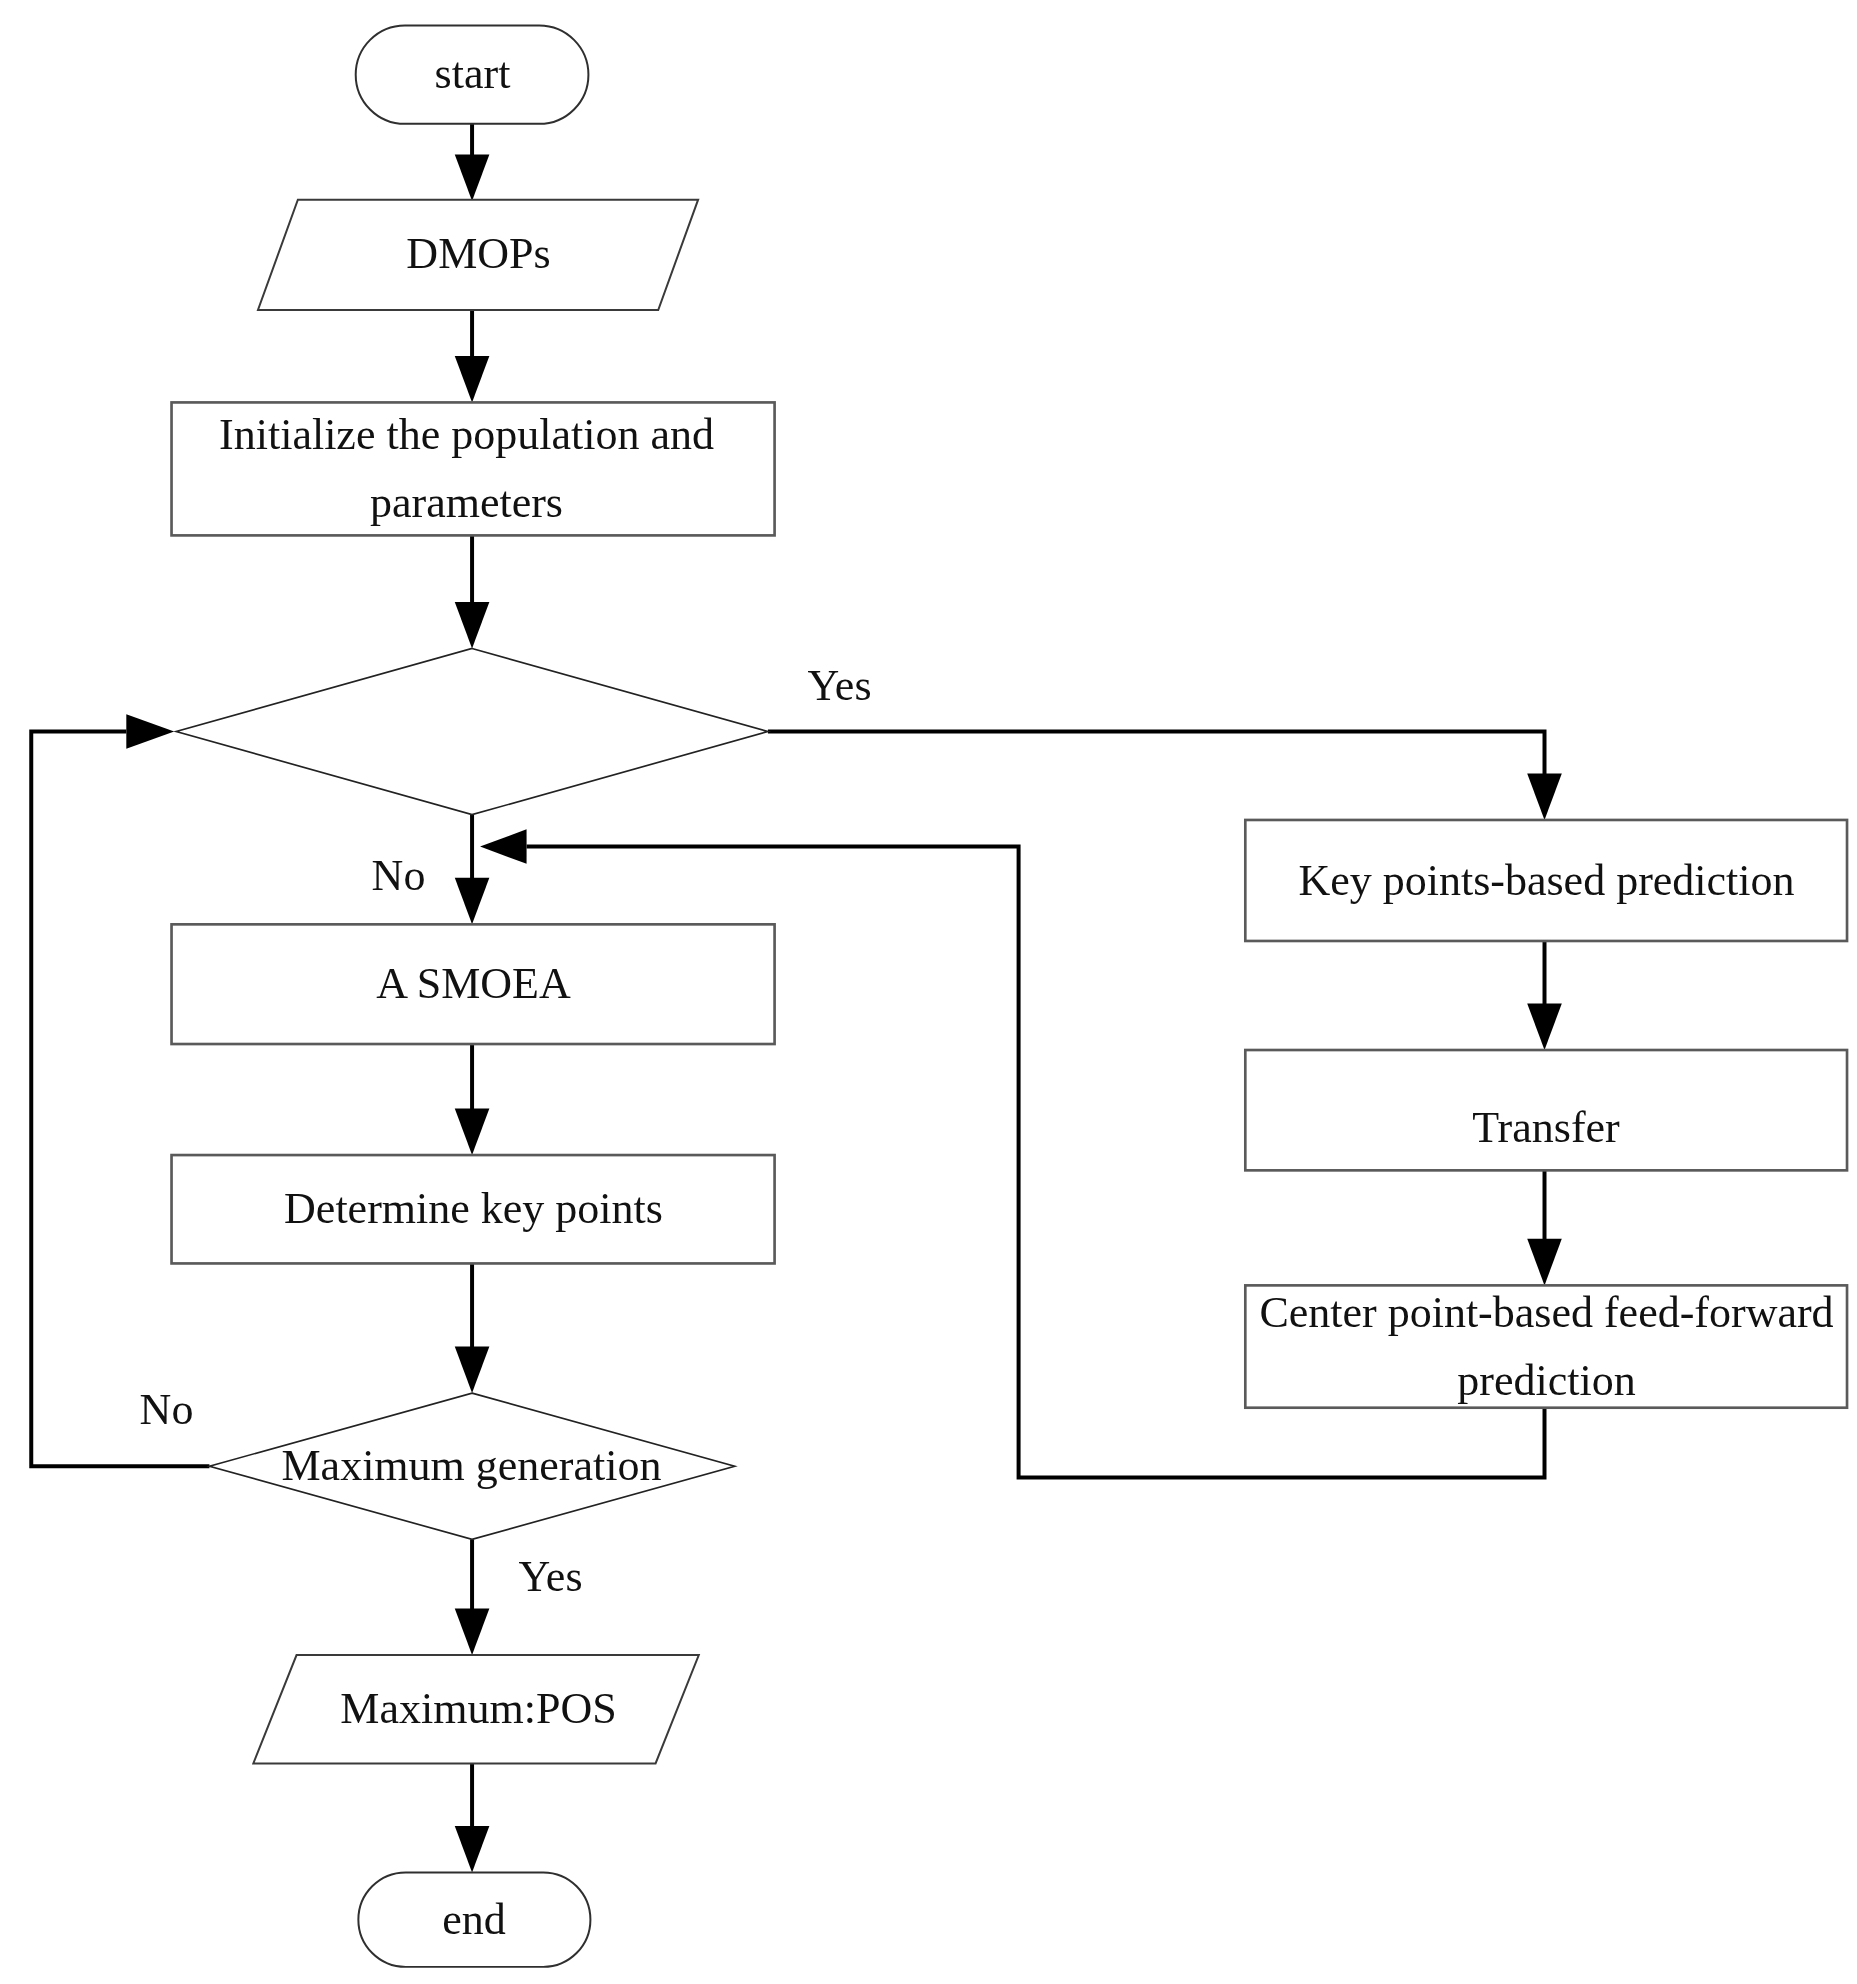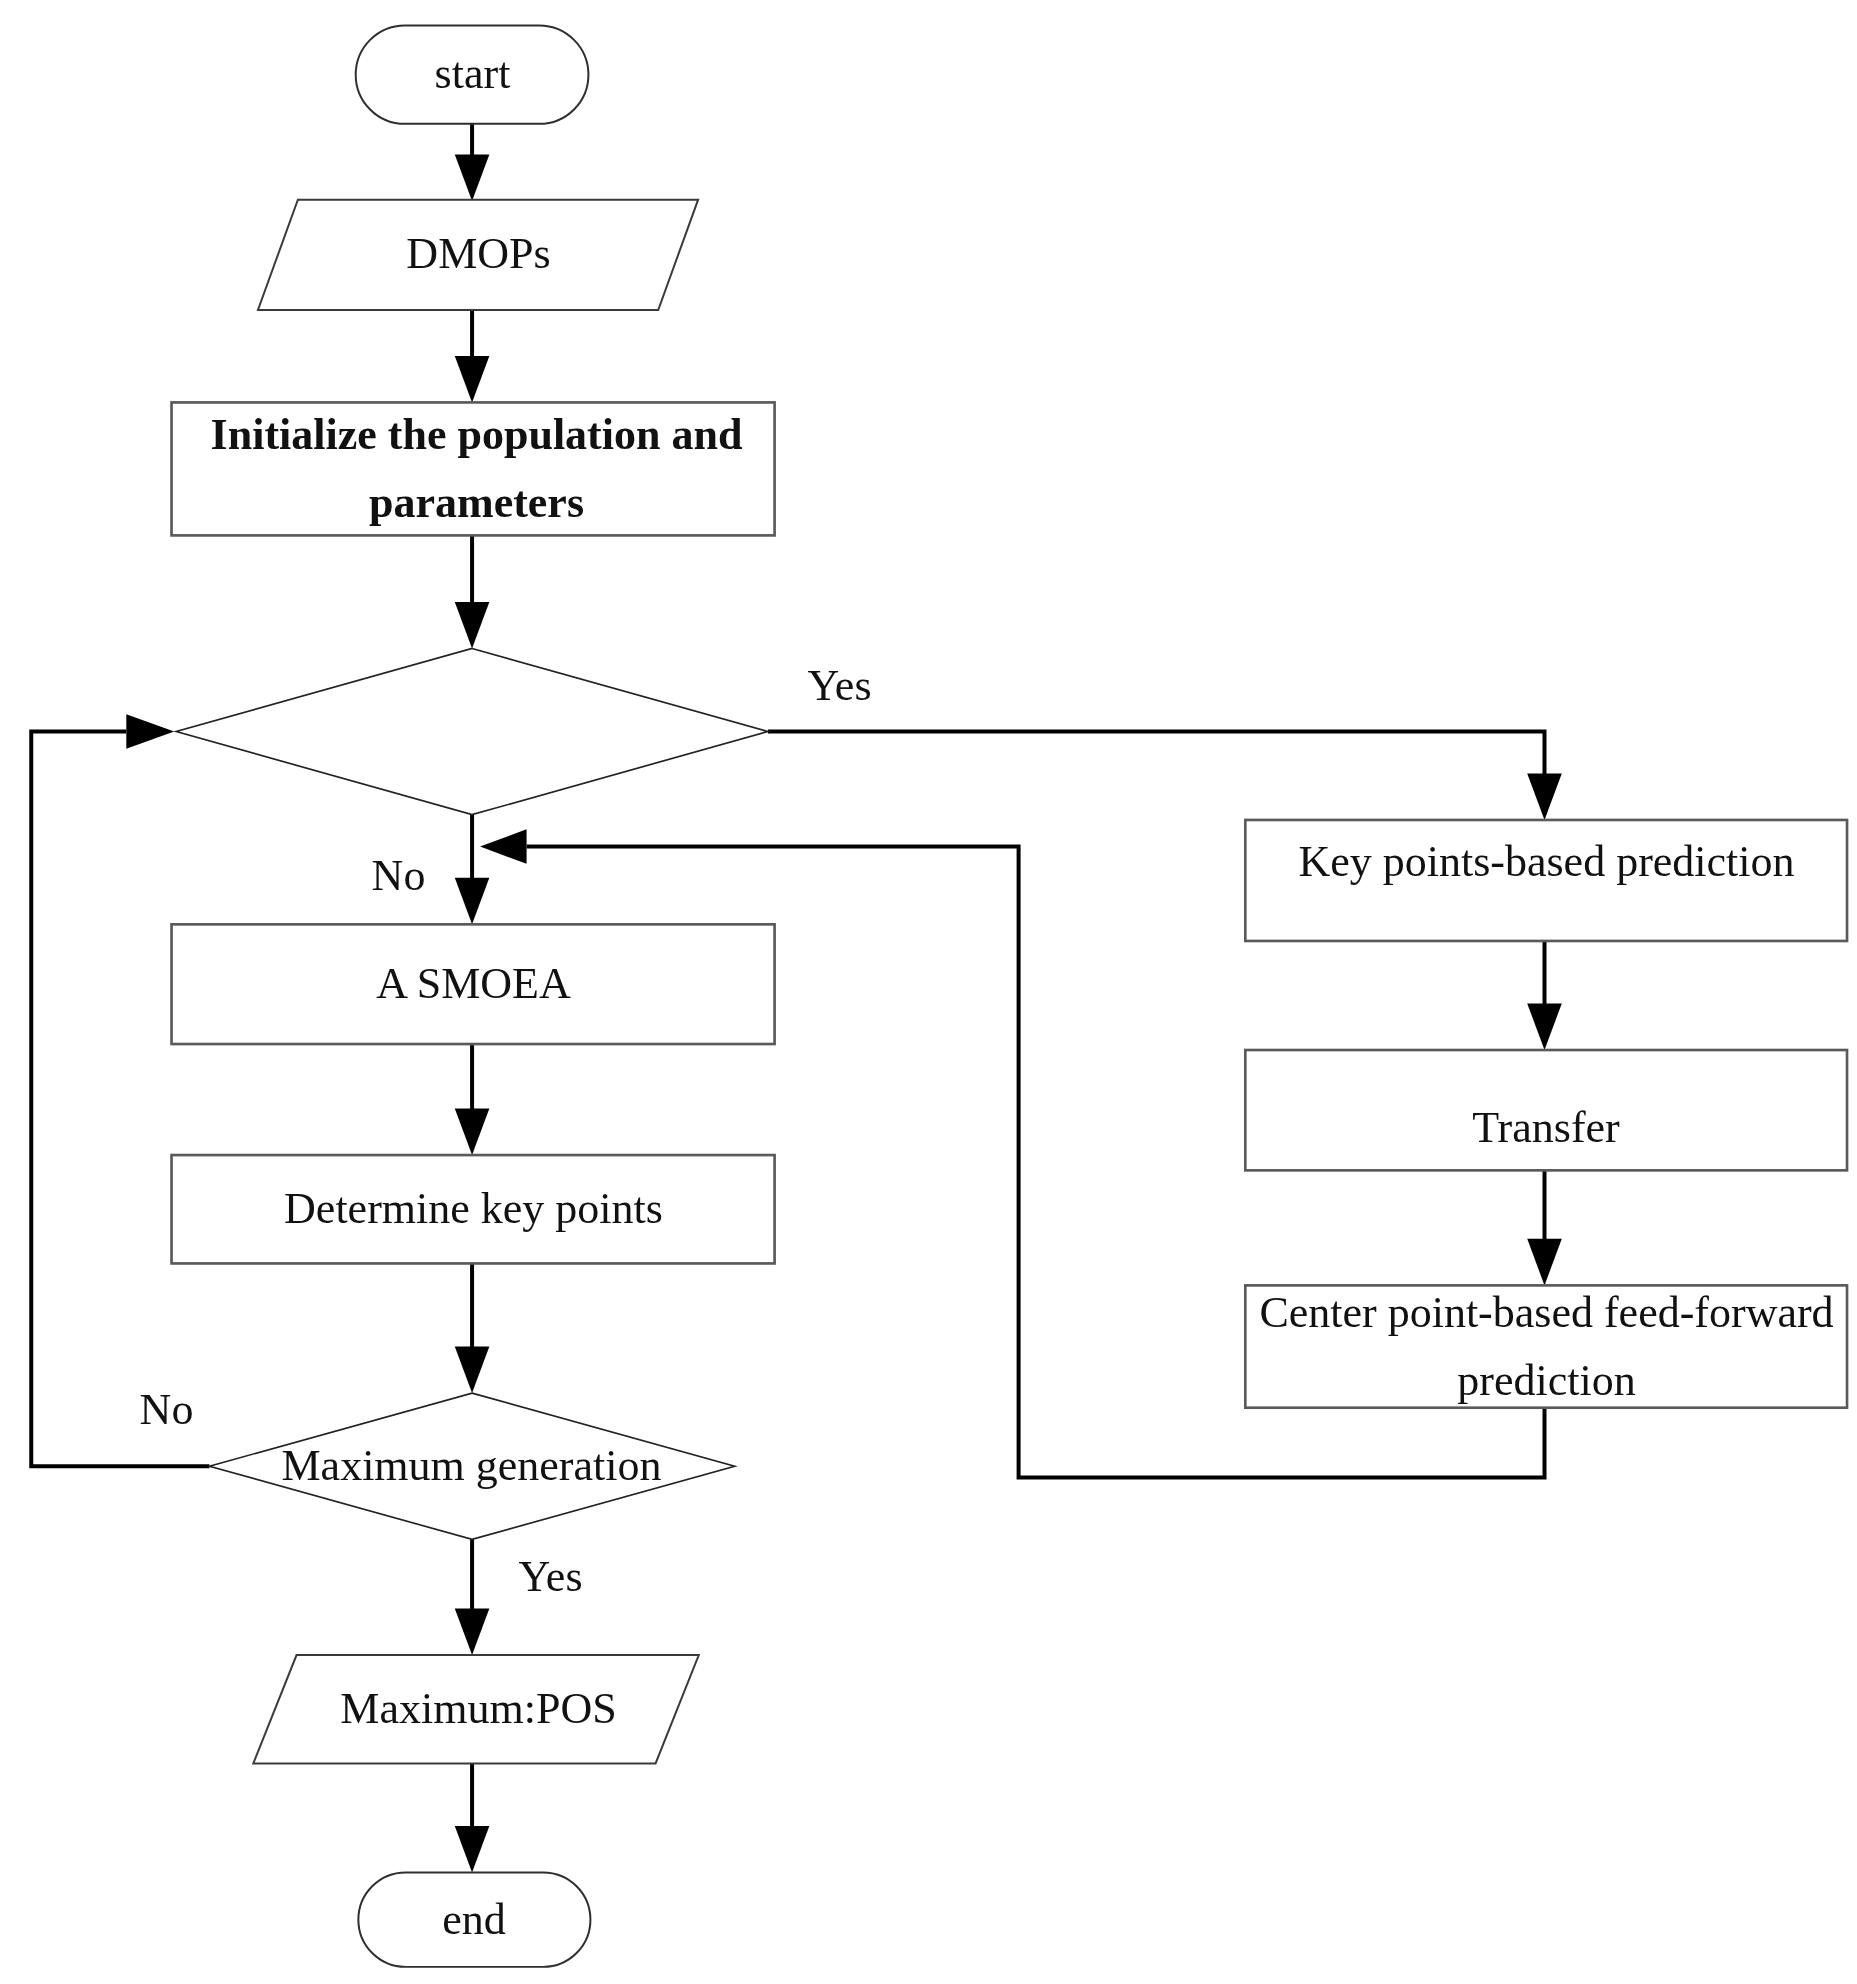--- a/index.html
+++ b/index.html
@@ -104,34 +104,34 @@
     <rect class="shape-term" x="539" y="2816" width="349" height="142" rx="71" ry="71"></rect>
     <rect class="shape-rect" x="1873" y="1233" width="905" height="182"></rect>
     <rect class="shape-rect" x="1873" y="1579" width="905" height="181"></rect>
     <rect class="shape-rect" x="1873" y="1933" width="905" height="184"></rect>
   </svg>
 
   <div class="lbl" style="left:279px;top:199px;width:399px;height:110px;">DMOPs</div>
 
   <div class="lbl" style="left:356px;top:25px;width:233px;height:98px;">start</div>
 
-  <div class="lbl" style="left:188px;top:408px;width:577px;height:122px;font-weight:bold;">Initialize the population and parameters</div>
+  <div class="lbl" style="left:178px;top:408px;width:577px;height:122px;">Initialize the population and parameters</div>
 
 
   <div class="lbl" style="left:172px;top:924px;width:603px;height:120px;">A SMOEA</div>
 
   <div class="lbl" style="left:172px;top:1155px;width:603px;height:108px;text-align:center;">Determine key points</div>
 
   <div class="lbl" style="left:239px;top:1406px;width:465px;height:120px;">Maximum generation</div>
 
   <div class="lbl" style="left:279px;top:1655px;width:399px;height:108px;">Maximum:POS</div>
 
   <div class="lbl" style="left:358px;top:1873px;width:232px;height:94px;">end</div>
 
-  <div class="lbl" style="left:1259px;top:808px;width:575px;height:108px;">Key points-based prediction</div>
+  <div class="lbl" style="left:1259px;top:827px;width:575px;height:108px;">Key points-based prediction</div>
 
   <div class="lbl" style="left:1245px;top:1050px;width:602px;height:156px;">Transfer</div>
 
   <div class="lbl" style="left:1259px;top:1291px;width:575px;height:112px;">Center point-based feed-forward prediction</div>
 
   <div class="edge-lbl" style="left:773px;top:656px;width:133px;height:59px;">Yes</div>
 
   <div class="edge-lbl" style="left:332px;top:846px;width:133px;height:59px;">No</div>
 
   <div class="edge-lbl" style="left:100px;top:1380px;width:133px;height:59px;">No</div>

